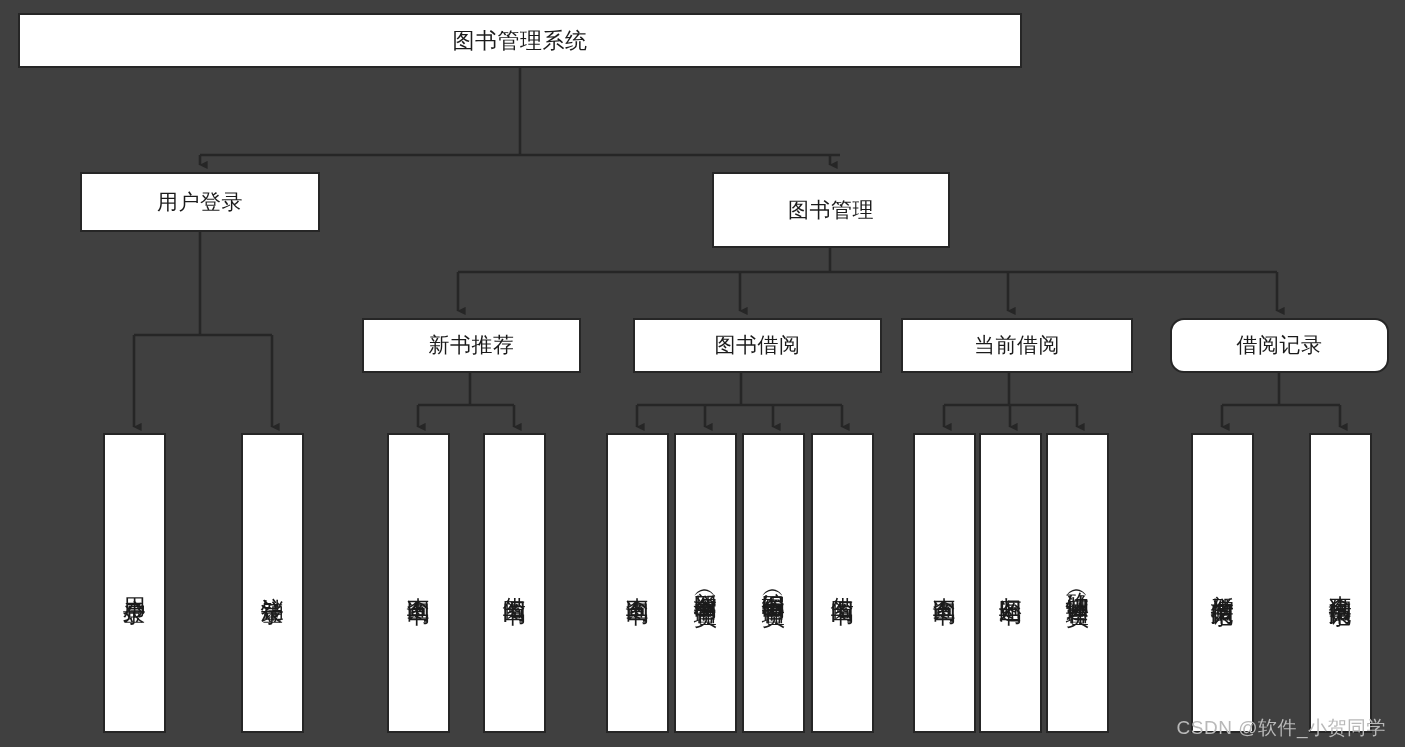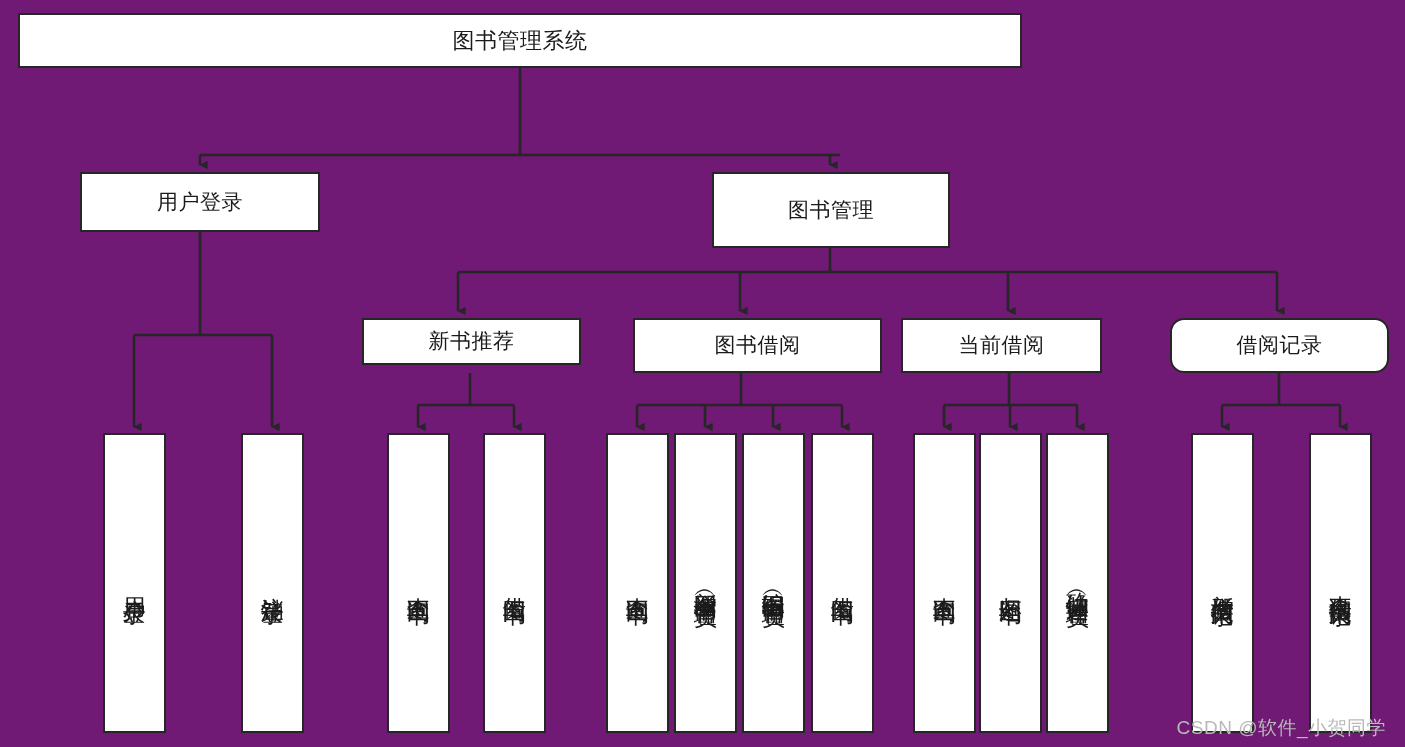--- a/index.html
+++ b/index.html
@@ -9,21 +9,21 @@
     background: #ffffff;
   }
   body {
     font-family: "Liberation Sans", "DejaVu Sans", sans-serif;
     color: #1b1b1b;
   }
   #canvas {
     position: relative;
     width: 1405px;
     height: 747px;
-    background: #701a75;
+    background: #404040;
     overflow: hidden;
   }
   svg.connectors {
     position: absolute;
     left: 0;
     top: 0;
     width: 1405px;
     height: 747px;
     pointer-events: none;
   }
@@ -134,27 +134,27 @@
     <span class="label">图书管理系统</span>
   </div>
 
   <div class="node h" style="left:80px; top:172px; width:240px; height:60px;">
     <span class="label">用户登录</span>
   </div>
   <div class="node h" style="left:712px; top:172px; width:238px; height:76px;">
     <span class="label">图书管理</span>
   </div>
 
-  <div class="node h" style="left:362px; top:318px; width:219px; height:47px;">
+  <div class="node h" style="left:362px; top:318px; width:219px; height:55px;">
     <span class="label">新书推荐</span>
   </div>
   <div class="node h" style="left:633px; top:318px; width:249px; height:55px;">
     <span class="label">图书借阅</span>
   </div>
-  <div class="node h" style="left:901px; top:318px; width:201px; height:55px;">
+  <div class="node h" style="left:901px; top:318px; width:232px; height:55px;">
     <span class="label">当前借阅</span>
   </div>
   <div class="node h" style="left:1170px; top:318px; width:219px; height:55px;border-radius:14px;">
     <span class="label">借阅记录</span>
   </div>
 
   <div class="node v" style="left:103px; top:433px; width:63px; height:300px;">
     <span class="label">用户登录</span>
   </div>
   <div class="node v" style="left:241px; top:433px; width:63px; height:300px;">

